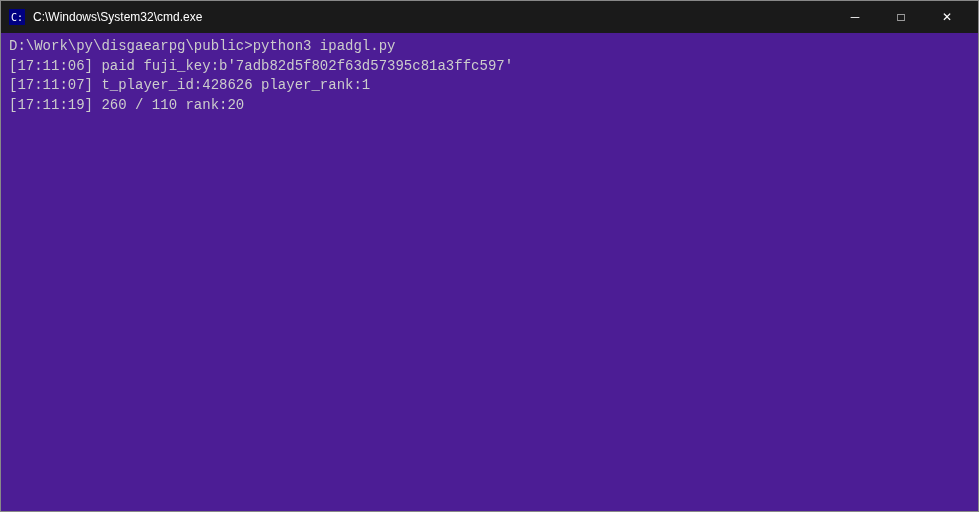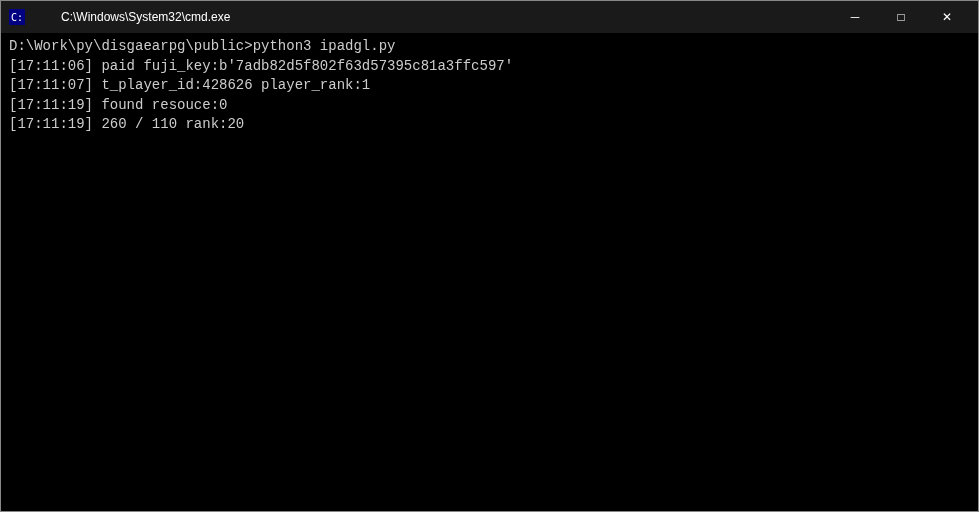--- a/index.html
+++ b/index.html
@@ -50,21 +50,20 @@
 
     .titlebar-icon svg {
       width: 16px;
       height: 16px;
     }
 
     .titlebar-title {
       color: #ffffff;
       font-size: 12px;
       font-family: 'Segoe UI', Arial, sans-serif;
-      margin-left: 28px;
     }
 
     .titlebar-controls {
       display: flex;
       align-items: center;
     }
 
     .titlebar-btn {
       width: 46px;
       height: 32px;
@@ -74,21 +73,21 @@
       cursor: pointer;
       color: #ffffff;
       font-size: 12px;
       background: transparent;
       border: none;
       outline: none;
     }
 
     .terminal-body {
       flex: 1;
-      background: #000000;
+      background: #4c1d95;
       padding: 4px 8px;
       overflow: hidden;
       font-family: 'Consolas', 'Courier New', monospace;
       font-size: 14px;
       color: #cccccc;
       line-height: 1.4;
     }
 
     .terminal-line {
       white-space: pre;
@@ -126,17 +125,16 @@
       <button class="titlebar-btn minimize">─</button>
       <button class="titlebar-btn maximize">□</button>
       <button class="titlebar-btn close">✕</button>
     </div>
   </div>
 
   <div class="terminal-body" id="terminal-body">
   <span class="terminal-line">D:\Work\py\disgaearpg\public&gt;python3 ipadgl.py</span>
       <span class="terminal-line">[17:11:06] paid fuji_key:b'7adb82d5f802f63d57395c81a3ffc597'</span>
       <span class="terminal-line">[17:11:07] t_player_id:428626 player_rank:1</span>
-      <span class="terminal-line">[17:11:19] found resouce:0</span>
       <span class="terminal-line">[17:11:19] 260 / 110 rank:20</span>
       <span class="terminal-line"></span>
     </div>
 </div>
 
 </body></html>

